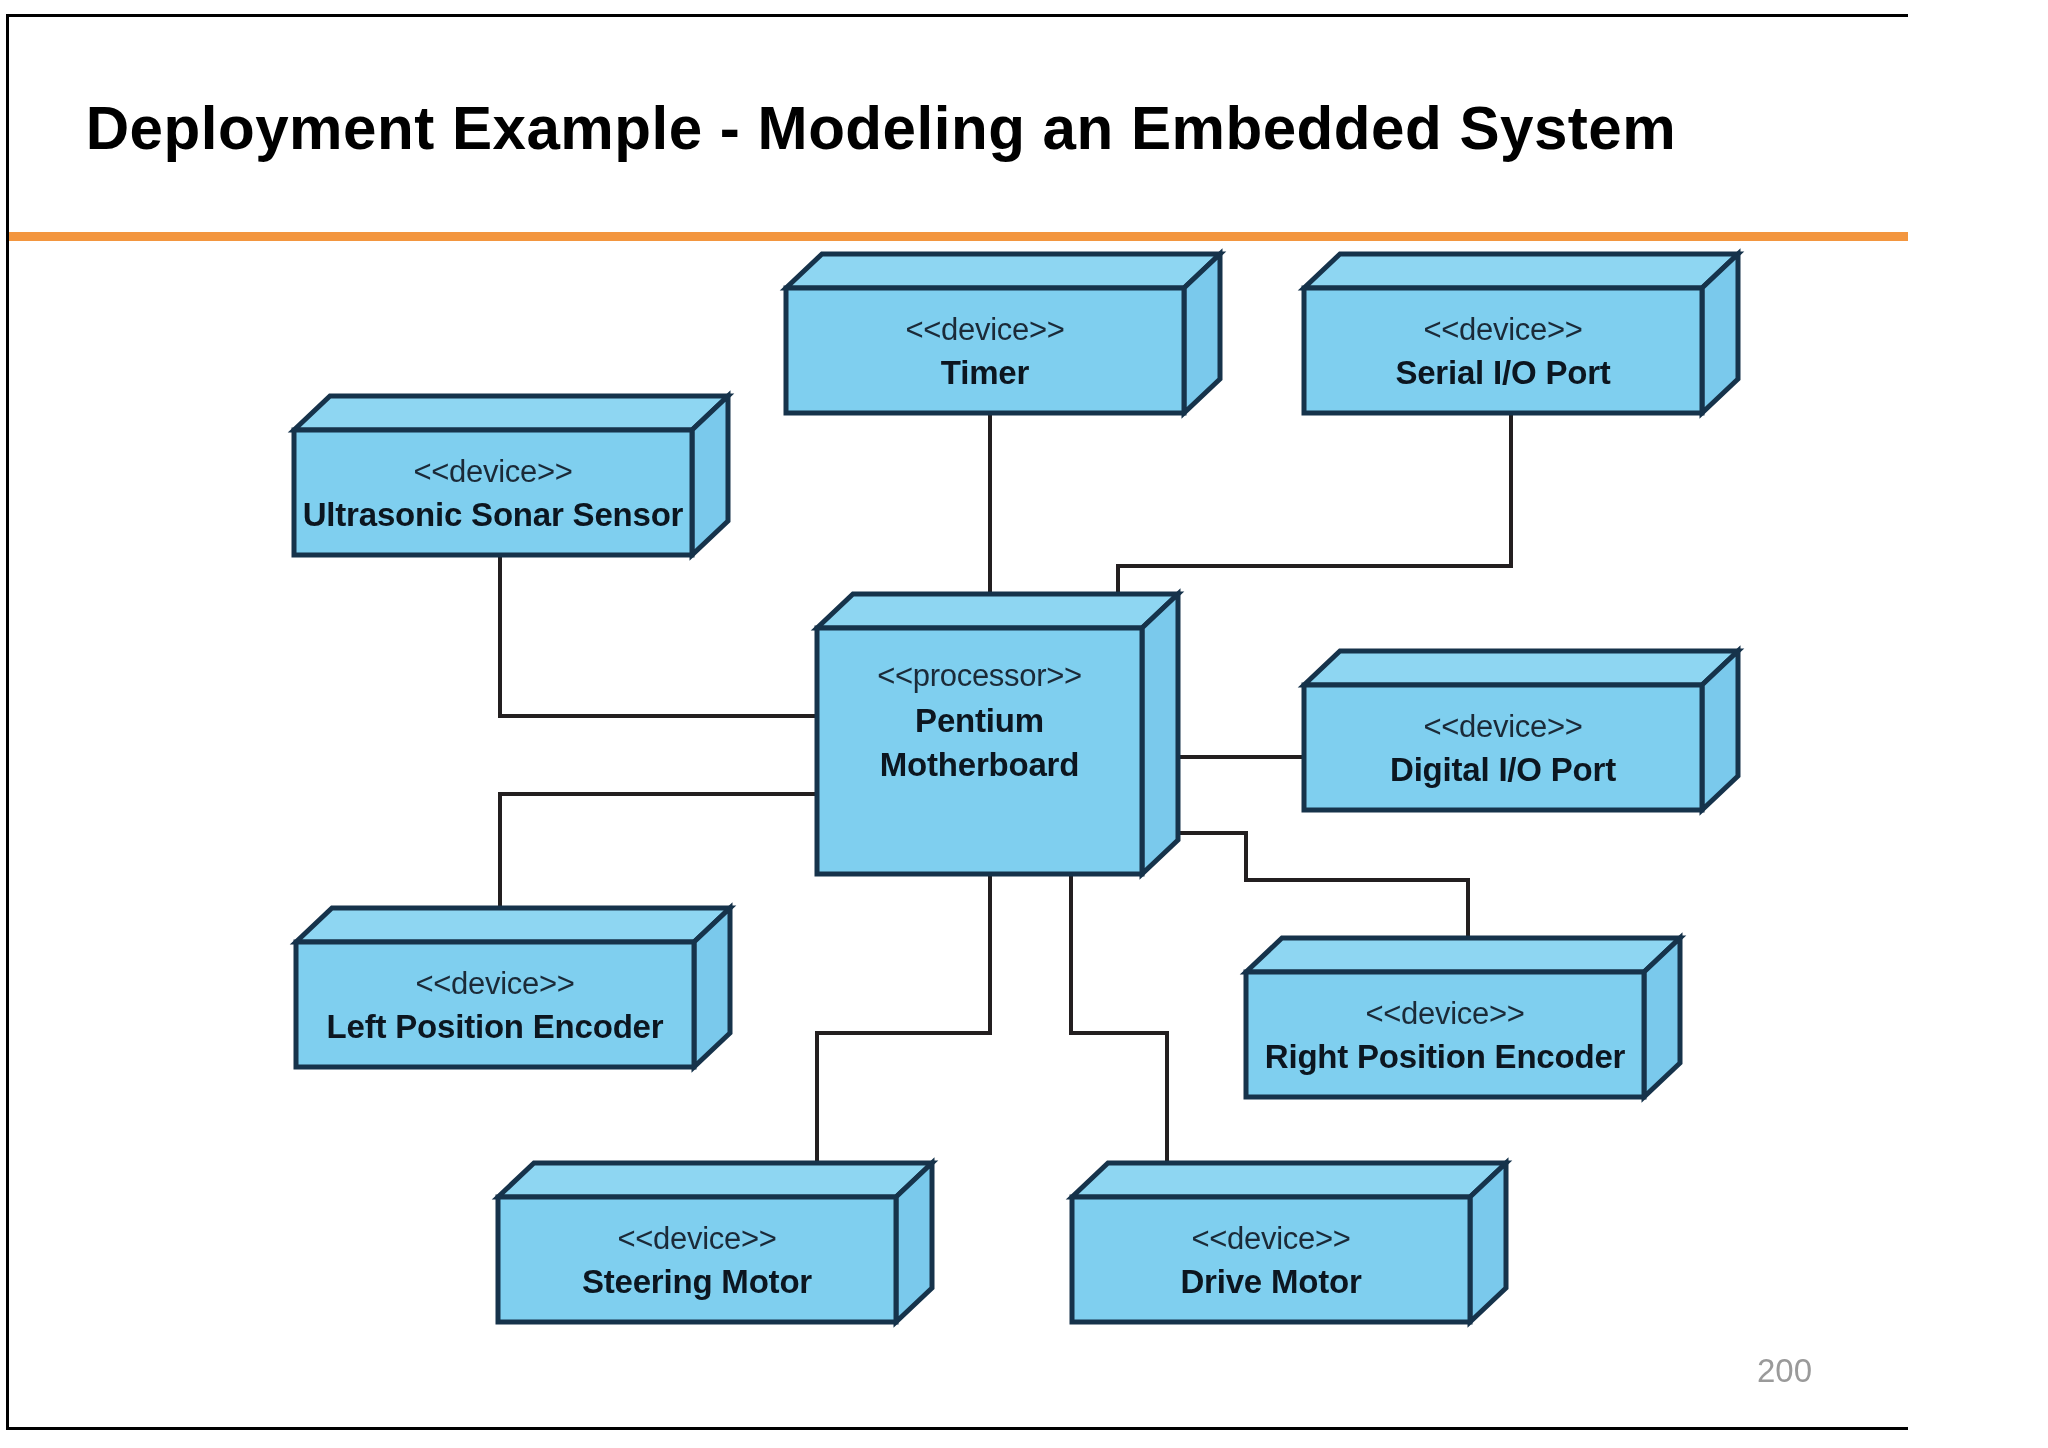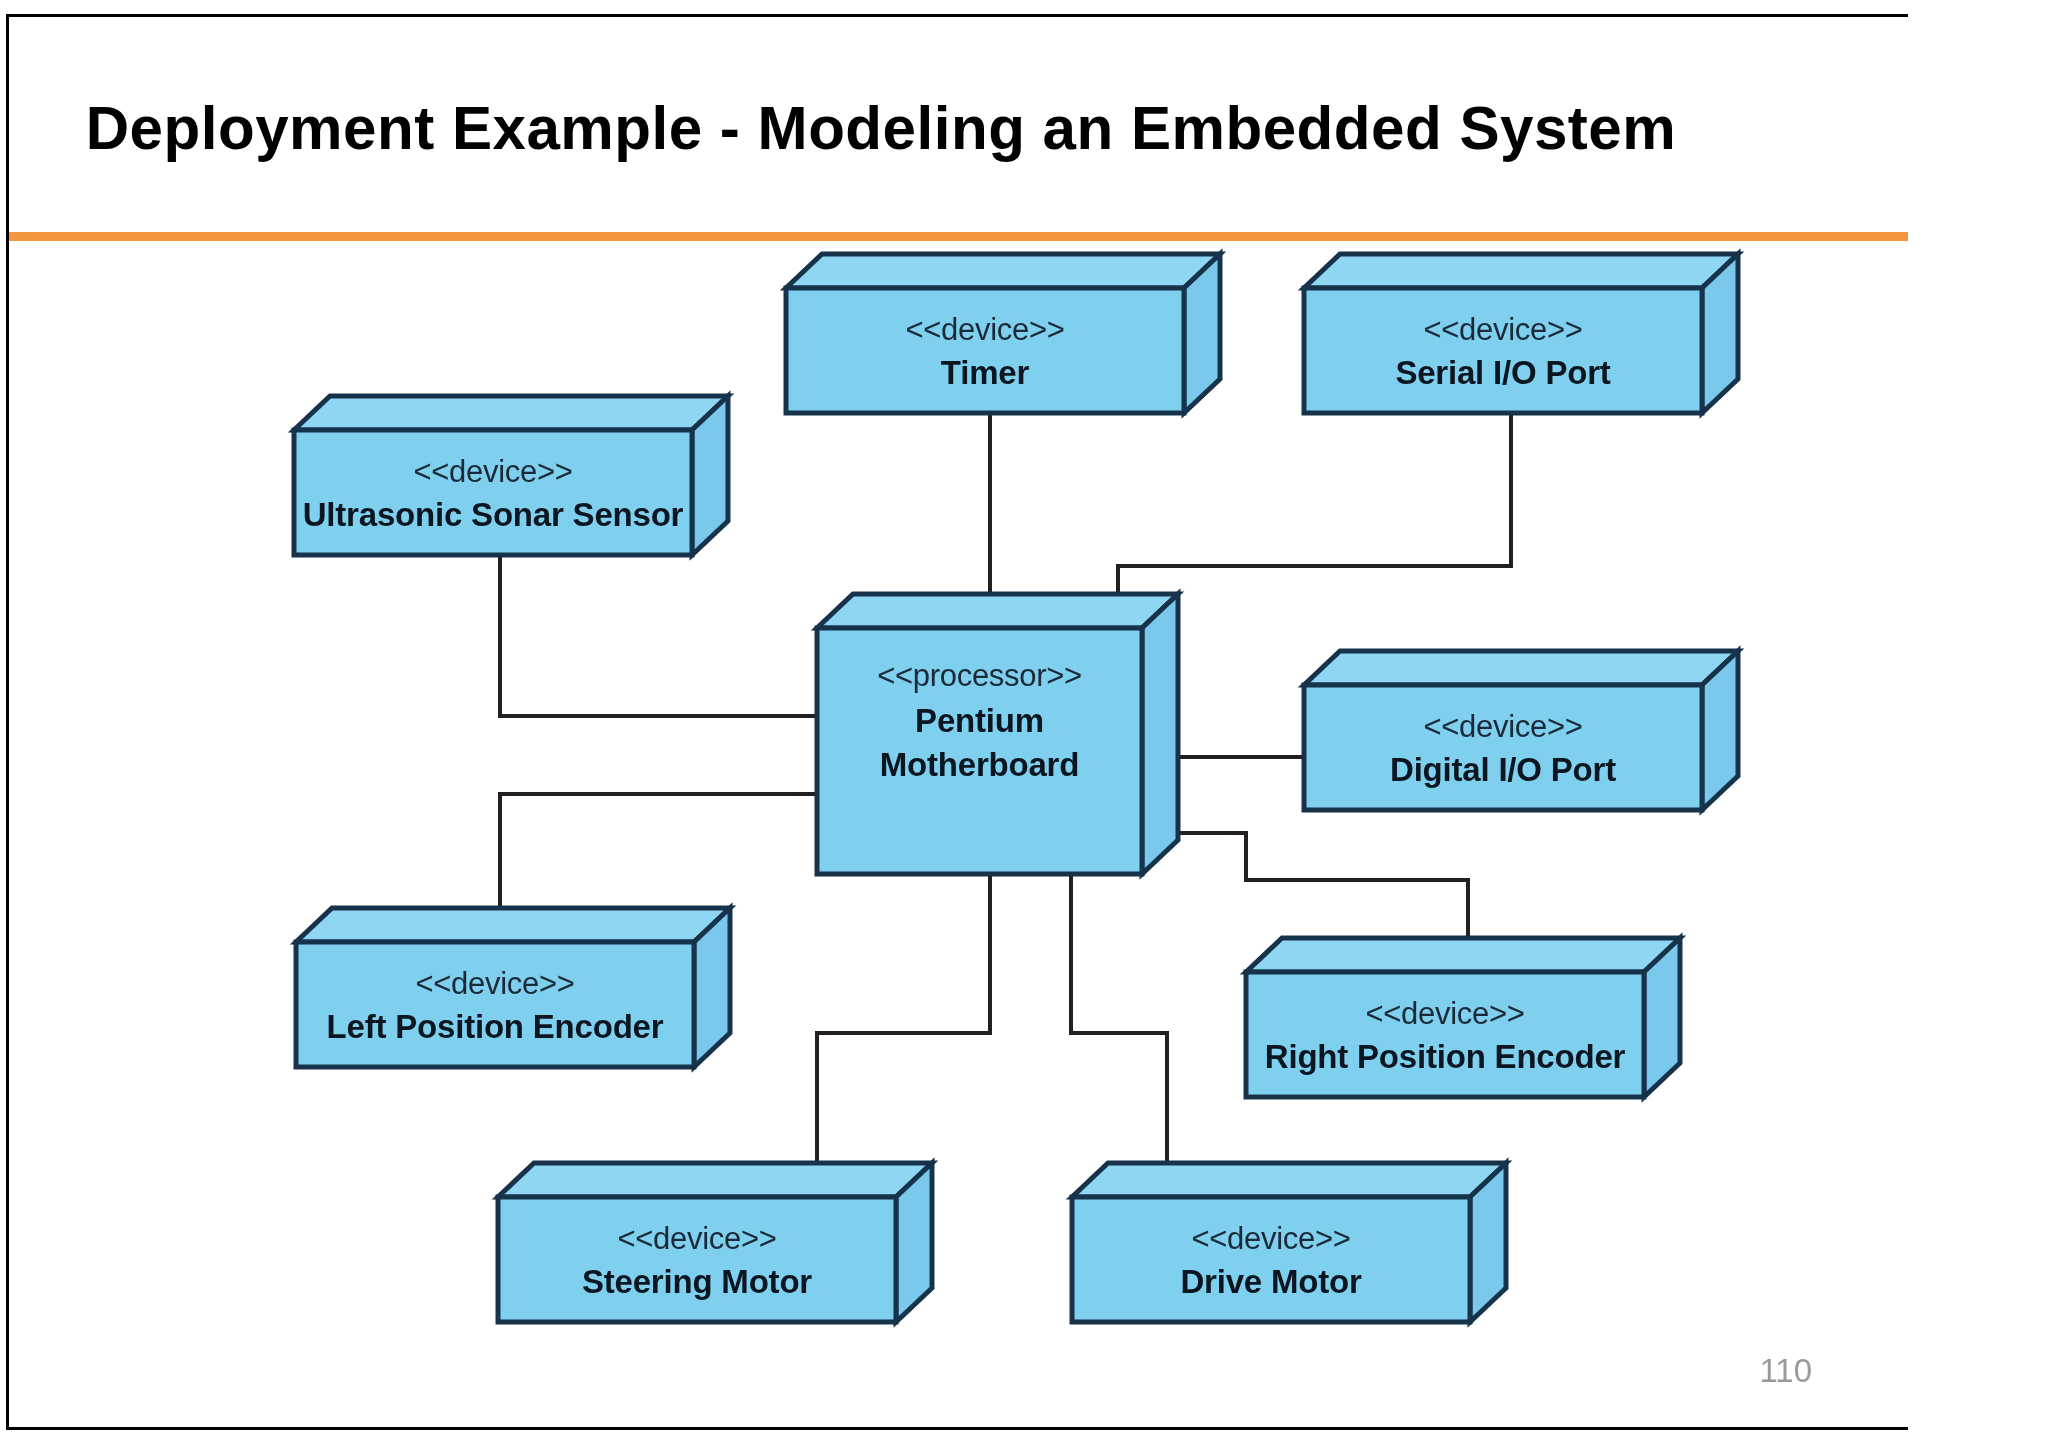--- a/index.html
+++ b/index.html
@@ -205,15 +205,15 @@
             <path d="M 1048 1197 L 1084 1163 L 1482 1163 L 1446 1197 Z" class="node-top"></path>
             <path d="M 1446 1197 L 1482 1163 L 1482 1288 L 1446 1322 Z" class="node-side"></path>
             <rect x="1048" y="1197" width="398" height="125" class="node-face"></rect>
             <text x="1247" y="1249" class="stereotype">&lt;&lt;device&gt;&gt;</text>
             <text x="1247" y="1293" class="nodename">Drive Motor</text>
           </g>
         </g>
     </svg>
   </div>
 
-  <div class="page-number">110</div>
+  <div class="page-number">200</div>
 
 </div>
 
 </body></html>

